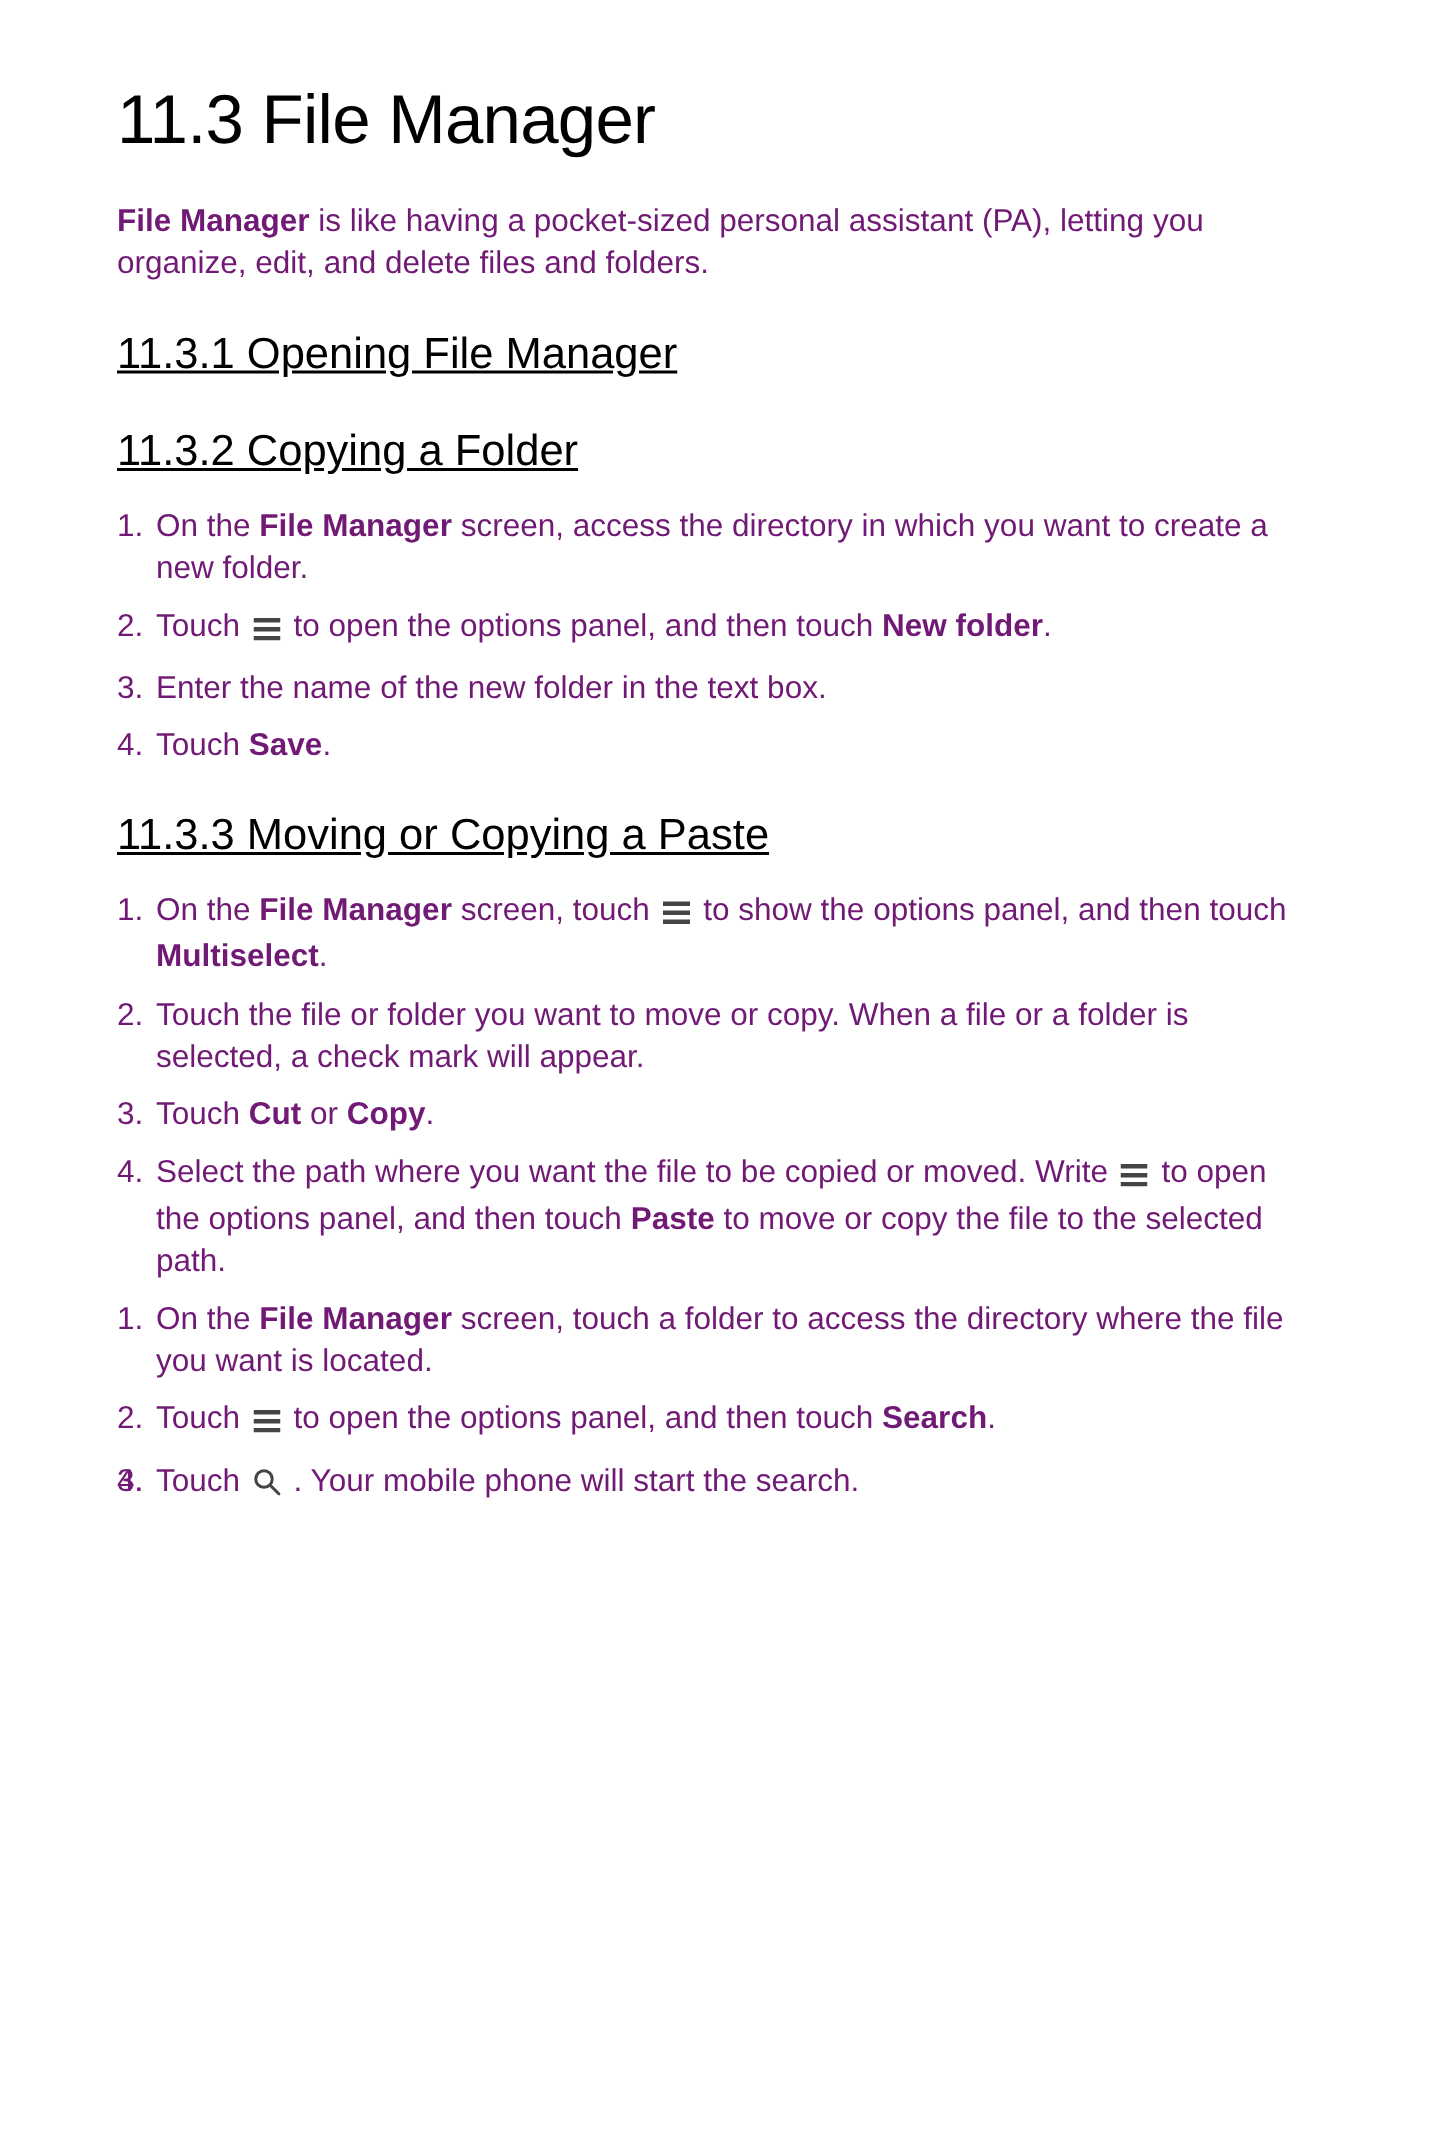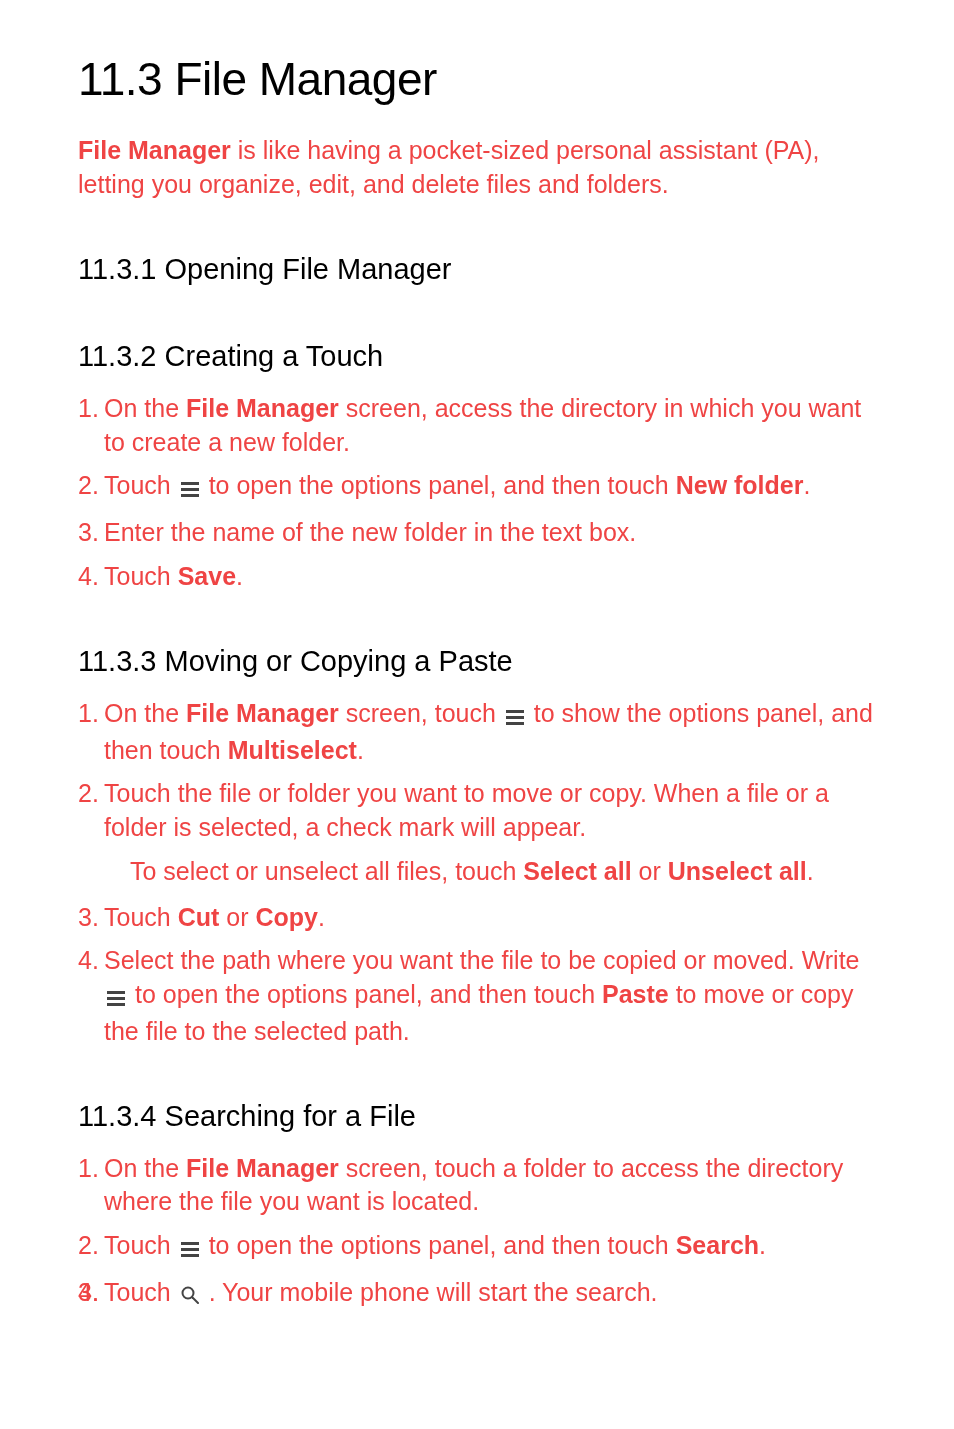--- a/index.html
+++ b/index.html
@@ -18,25 +18,26 @@
   }
   h1 {
     font-size: 46px;
     font-weight: 400;
     margin: 0 0 24px 0;
     letter-spacing: -0.5px;
   }
   h2 {
     font-size: 29px;
     font-weight: 400;
-    margin: 48px 0 16px 0;
+    margin: 26px 0 16px 0;
+    text-decoration: underline;
   }
   p, li {
-    font-size: 25px;
-    color: #ef4444;
+    font-size: 21px;
+    color: #701a75;
   }
   p {
     margin: 10px 0 22px 0;
   }
   ol {
     list-style: none;
     padding: 0;
     margin: 0;
   }
   ol > li {
@@ -72,21 +73,21 @@
 <div class="page">
 
   <h1>11.3  File Manager</h1>
 
   <p>
     <strong>File Manager</strong><span> is like having a pocket-sized personal assistant (PA), letting you organize, edit, and delete files and folders.</span>
   </p>
 
   <h2>11.3.1  Opening File Manager</h2>
 
-  <h2>11.3.2  Creating a Touch</h2>
+  <h2>11.3.2  Copying a Folder</h2>
   <ol>
     <li><span class="num">1.</span>
       <span>On the </span><strong>File Manager</strong><span> screen, access the directory in which you want to create a new folder.</span>
     </li>
     <li><span class="num">2.</span>
       <span>Touch </span>
       <span class="icon">
         <svg width="18" height="16" viewBox="0 0 18 16">
             <rect x="0" y="1" width="18" height="3" fill="#444"></rect>
             <rect x="0" y="7" width="18" height="3" fill="#444"></rect>
@@ -113,41 +114,37 @@
             <rect x="0" y="7" width="18" height="3" fill="#444"></rect>
             <rect x="0" y="13" width="18" height="3" fill="#444"></rect>
           </svg>
       </span>
       <span> to show the options panel, and then touch </span><strong>Multiselect</strong><span>.</span>
     </li>
     <li><span class="num">2.</span>
       <span>Touch the file or folder you want to move or copy. When a file or a folder is selected, a check mark will appear.</span>
     </li>
   </ol>
-  <p class="indent">
-    <span>To select or unselect all files, touch </span><strong>Select all</strong><span> or </span><strong>Unselect all</strong><span>.</span>
-  </p>
   <ol>
     <li><span class="num">3.</span>
       <span>Touch </span><strong>Cut</strong><span> or </span><strong>Copy</strong><span>.</span>
     </li>
     <li><span class="num">4.</span>
       <span>Select the path where you want the file to be copied or moved. Write </span>
       <span class="icon">
         <svg width="18" height="16" viewBox="0 0 18 16">
             <rect x="0" y="1" width="18" height="3" fill="#444"></rect>
             <rect x="0" y="7" width="18" height="3" fill="#444"></rect>
             <rect x="0" y="13" width="18" height="3" fill="#444"></rect>
           </svg>
       </span>
       <span> to open the options panel, and then touch </span><strong>Paste</strong><span> to move or copy the file to the selected path.</span>
     </li>
   </ol>
 
-  <h2>11.3.4  Searching for a File</h2>
   <ol>
     <li><span class="num">1.</span>
       <span>On the </span><strong>File Manager</strong><span> screen, touch a folder to access the directory where the file you want is located.</span>
     </li>
     <li><span class="num">2.</span>
       <span>Touch </span>
       <span class="icon">
         <svg width="18" height="16" viewBox="0 0 18 16">
             <rect x="0" y="1" width="18" height="3" fill="#444"></rect>
             <rect x="0" y="7" width="18" height="3" fill="#444"></rect>

